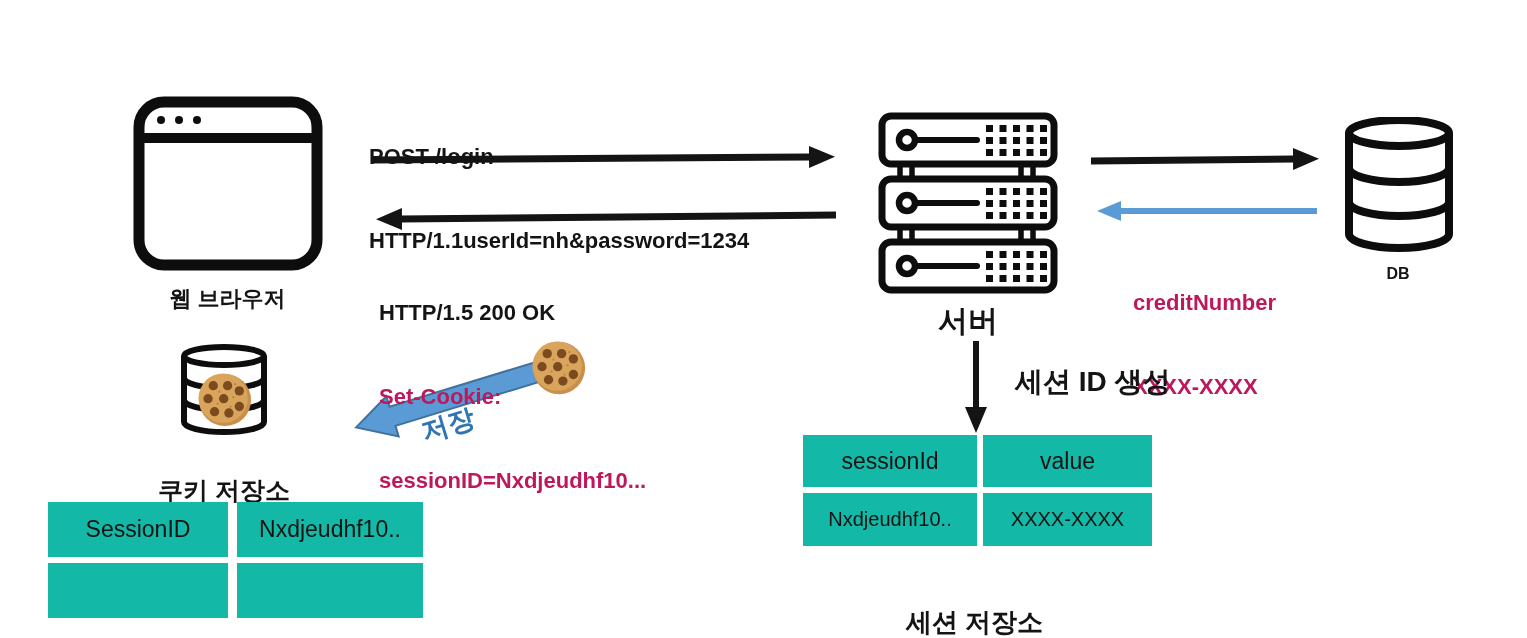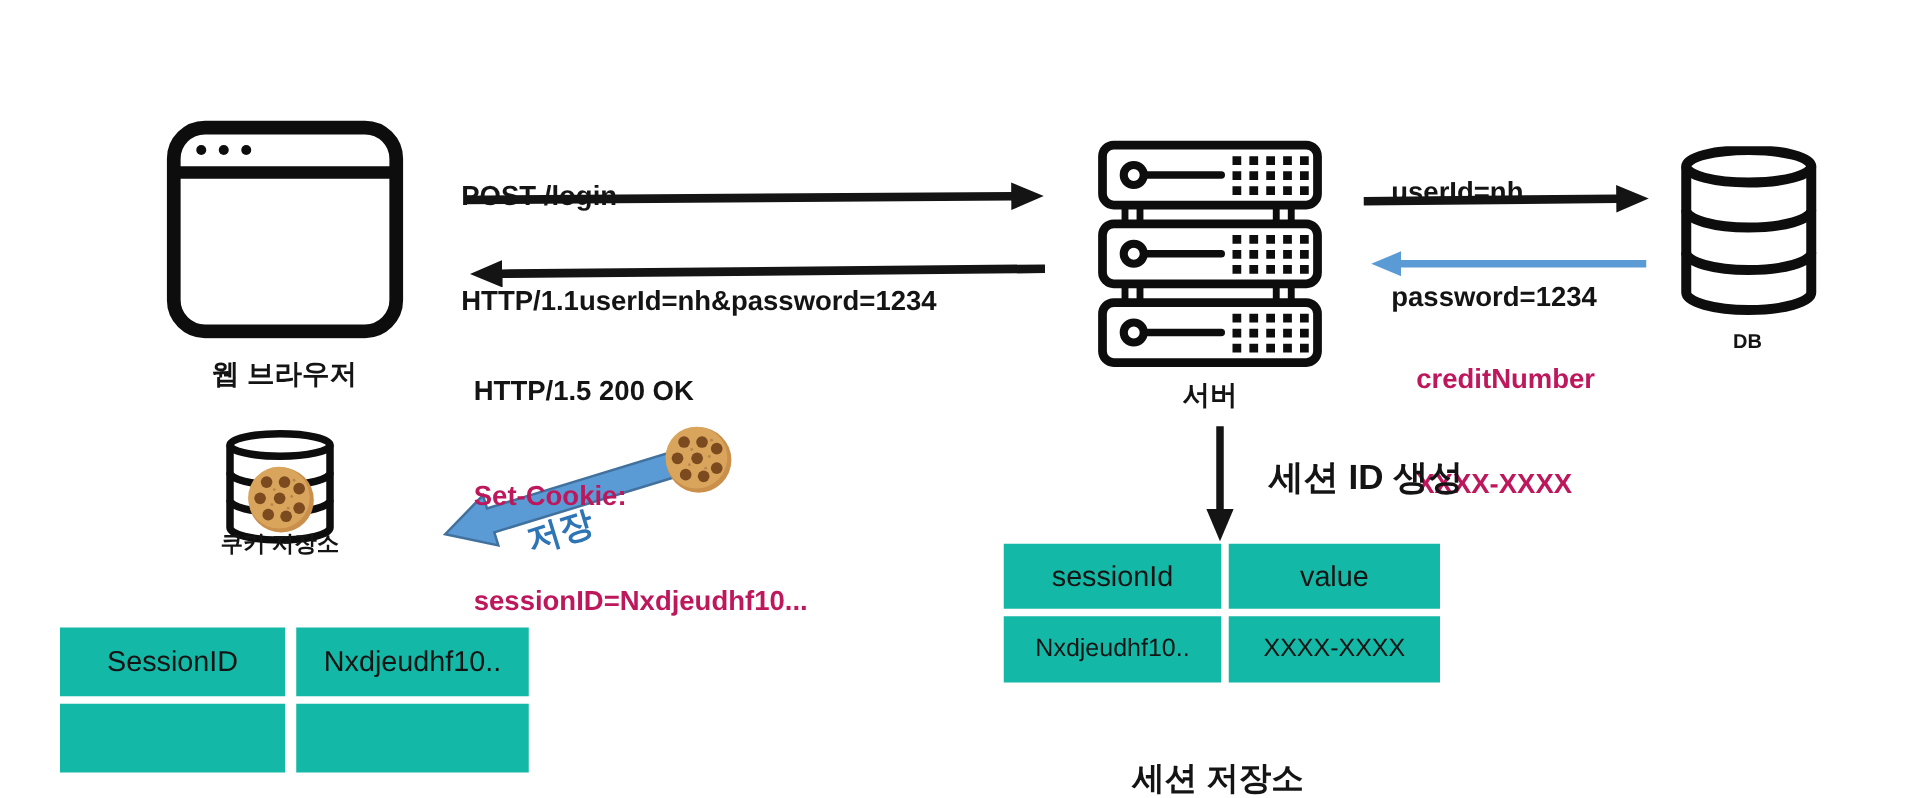--- a/index.html
+++ b/index.html
@@ -141,26 +141,22 @@
           <rect x="148.5" y="25" width="7" height="7"></rect>
           <rect x="162" y="25" width="7" height="7"></rect>
         <rect x="108" y="37" width="7" height="7"></rect>
           <rect x="121.5" y="37" width="7" height="7"></rect>
           <rect x="135" y="37" width="7" height="7"></rect>
           <rect x="148.5" y="37" width="7" height="7"></rect>
           <rect x="162" y="37" width="7" height="7"></rect>
       </g>
     </g>
   </svg>
-  <div class="abs label" style="left:893px;top:301px;width:150px;font-size:22px;">서버</div>
-
-  <div class="abs mono-note" style="left:1113px;top:84px;">
-    <div>userId=nh</div>
-    <div>password=1234</div>
-  </div>
+  <div class="abs label" style="left:893px;top:301px;width:150px;font-size:30px;">서버</div>
+
 
   <div class="abs mono-note blue" style="left:1133px;top:233px;">
     <div>creditNumber</div>
     <div>XXXX-XXXX</div>
   </div>
 
   <svg class="abs" style="left:1344px;top:117px;" width="110" height="136" viewBox="0 0 110 136">
     <path d="M5,16 V117 a50,14 0 0 0 100,0 V16" fill="#fff" stroke="#0d0d0d" stroke-width="8"></path>
     <path d="M5,51 a50,14 0 0 0 100,0" fill="none" stroke="#0d0d0d" stroke-width="8"></path>
     <path d="M5,85 a50,14 0 0 0 100,0" fill="none" stroke="#0d0d0d" stroke-width="8"></path>
@@ -198,21 +194,21 @@
       </g>
       <g fill="#B5854A">
         <circle cx="24" cy="21" r="1.2"></circle>
           <circle cx="39" cy="27" r="1.2"></circle>
         <circle cx="22" cy="34" r="1.2"></circle>
           <circle cx="36" cy="37" r="1.2"></circle>
         <circle cx="41" cy="13" r="1.2"></circle>
       </g>
     </g>
   </svg>
-  <div class="abs label" style="left:124px;top:423px;width:200px;font-size:18px;">쿠키 저장소</div>
+  <div class="abs label" style="left:124px;top:474px;width:200px;font-size:25px;">쿠키 저장소</div>
 
   <svg class="abs" style="left:531px;top:340px;" width="56" height="56" viewBox="0 0 60 60">
     <circle cx="30" cy="30" r="28" fill="#C98F4B"></circle>
     <circle cx="28" cy="28" r="26.5" fill="#D9A45C"></circle>
     <g fill="#7B4A1E">
       <circle cx="17.4" cy="14.6" r="5"></circle>
         <circle cx="32.8" cy="14.6" r="5"></circle>
       <circle cx="45.4" cy="20.2" r="5"></circle>
         <circle cx="11.8" cy="28.6" r="5"></circle>
       <circle cx="28.6" cy="28.6" r="5"></circle>

